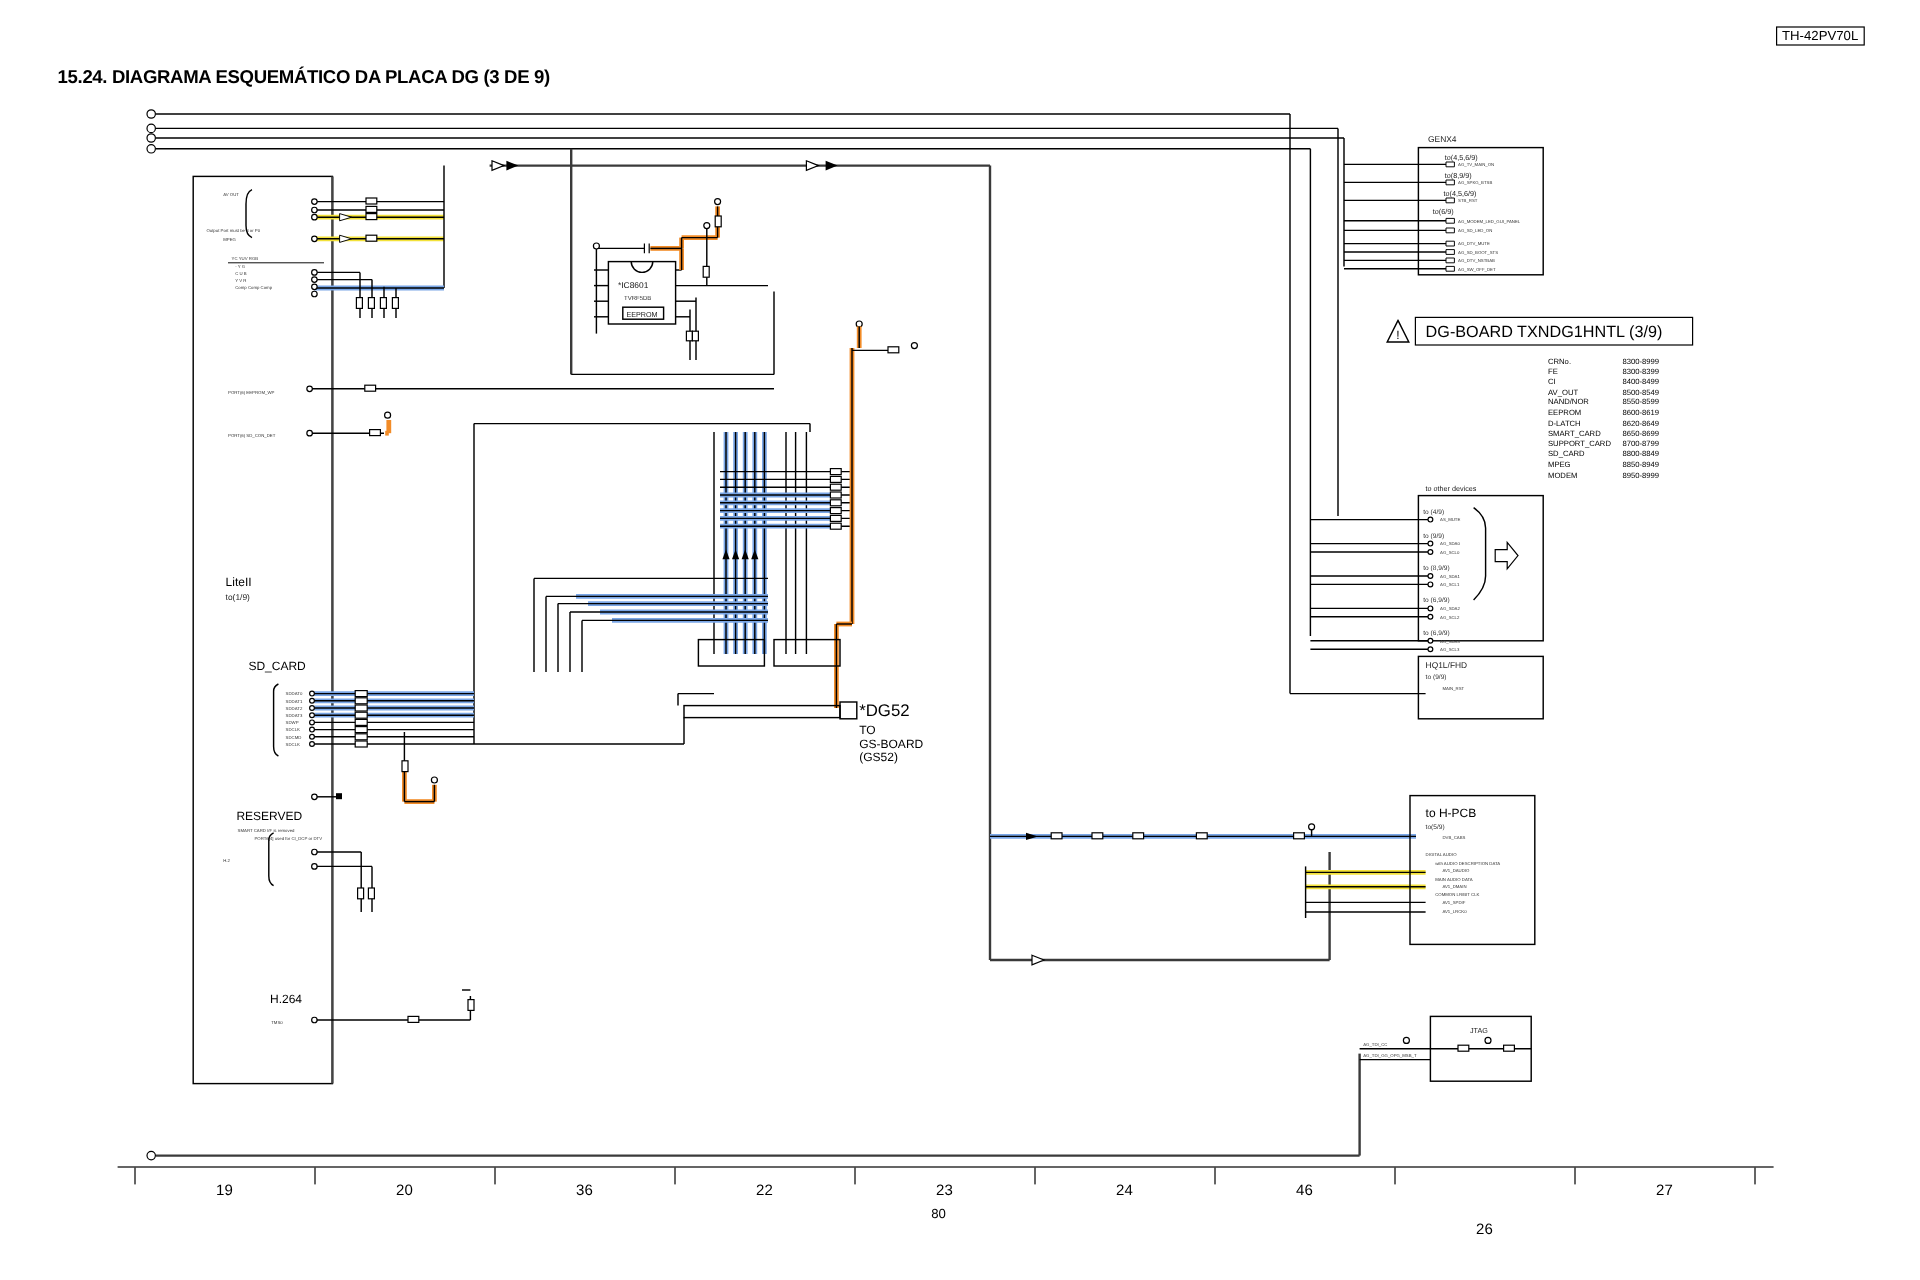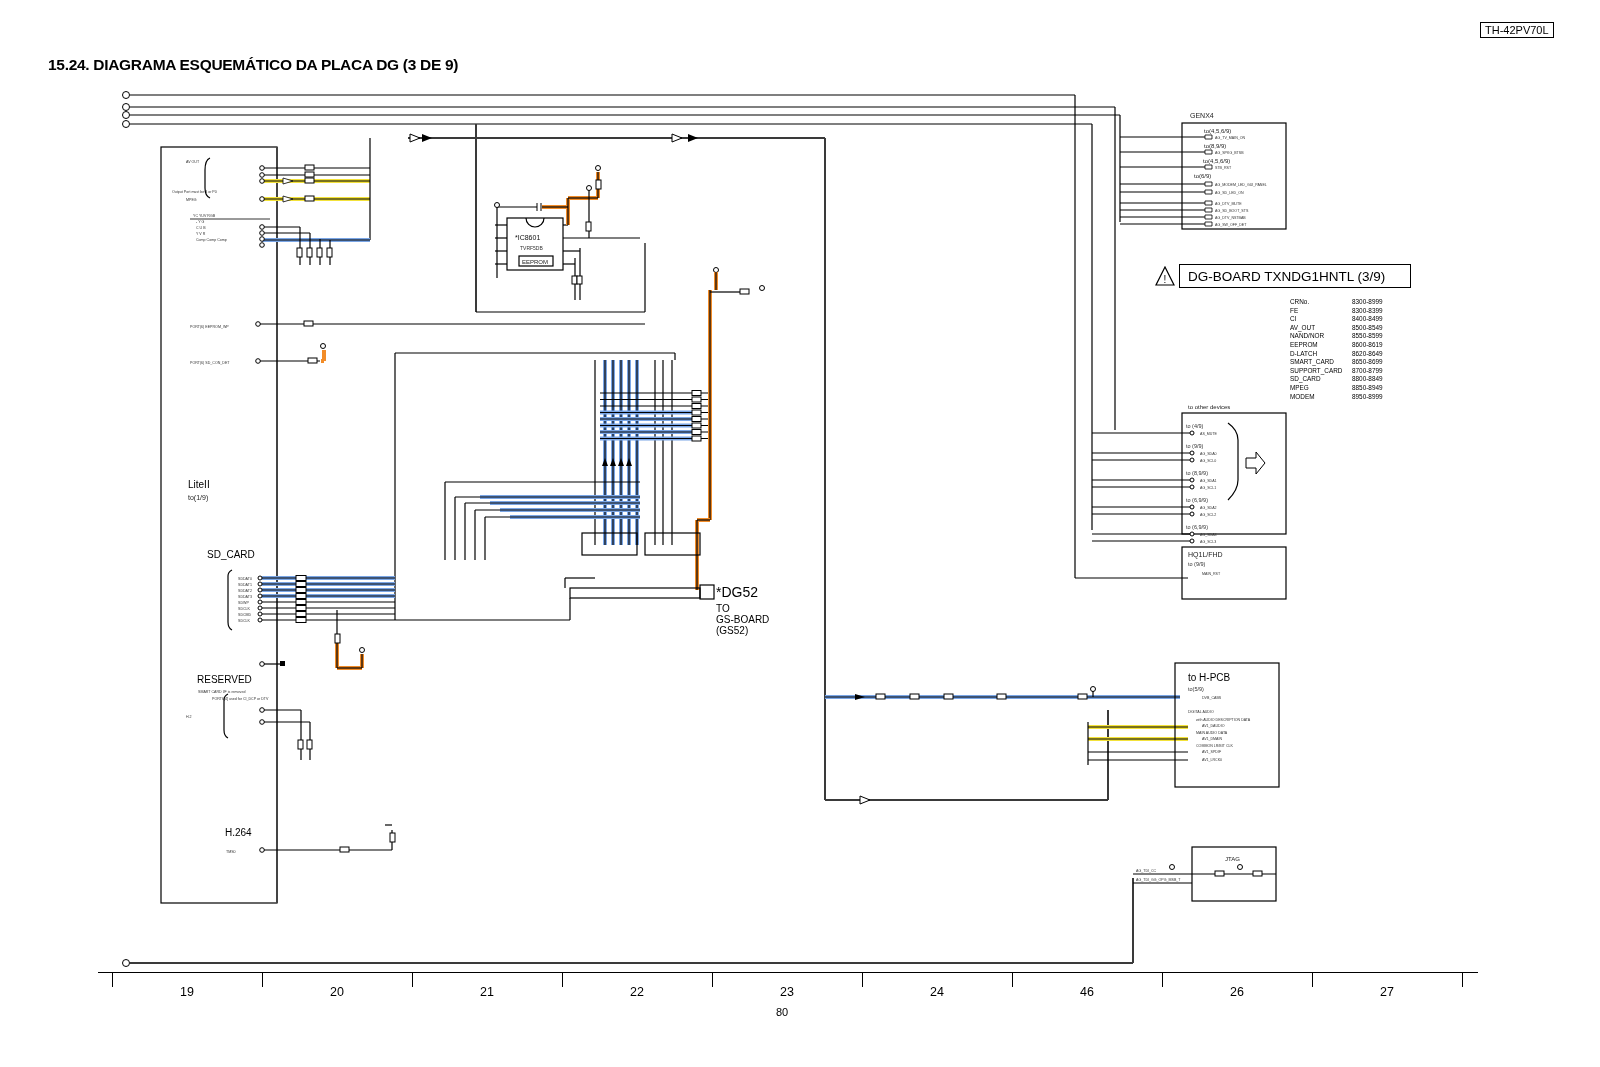--- a/index.html
+++ b/index.html
@@ -502,28 +502,28 @@
     <div class="cr-row"><span>MODEM</span><span>8950-8999</span></div>
   </div>
 
 <div class="ruler"></div>
 <div id="ruler-holder">
     <div class="ruler-tick" style="left: 112px;"></div>
     <div class="ruler-label" style="left: 112px;">19</div>
     <div class="ruler-tick" style="left: 262px;"></div>
     <div class="ruler-label" style="left: 262px;">20</div>
     <div class="ruler-tick" style="left: 412px;"></div>
-    <div class="ruler-label" style="left: 412px;">21</div>
+    <div class="ruler-label" style="left: 412px;">36</div>
     <div class="ruler-tick" style="left: 562px;"></div>
     <div class="ruler-label" style="left: 562px;">22</div>
     <div class="ruler-tick" style="left: 712px;"></div>
     <div class="ruler-label" style="left: 712px;">23</div>
     <div class="ruler-tick" style="left: 862px;"></div>
     <div class="ruler-label" style="left: 862px;">24</div>
     <div class="ruler-tick" style="left: 1012px;"></div>
     <div class="ruler-label" style="left: 1012px;">46</div>
     <div class="ruler-tick" style="left: 1162px;"></div>
-    <div class="ruler-label" style="left: 1162px;">26</div>
+    <div class="ruler-label" style="left: 1162px; margin-top: 32px;">26</div>
     <div class="ruler-tick" style="left: 1312px;"></div>
     <div class="ruler-label" style="left: 1312px;">27</div>
     <div class="ruler-tick" style="left: 1462px;"></div>
   </div>
 <div class="page-number">80</div>
 
 </body></html>

